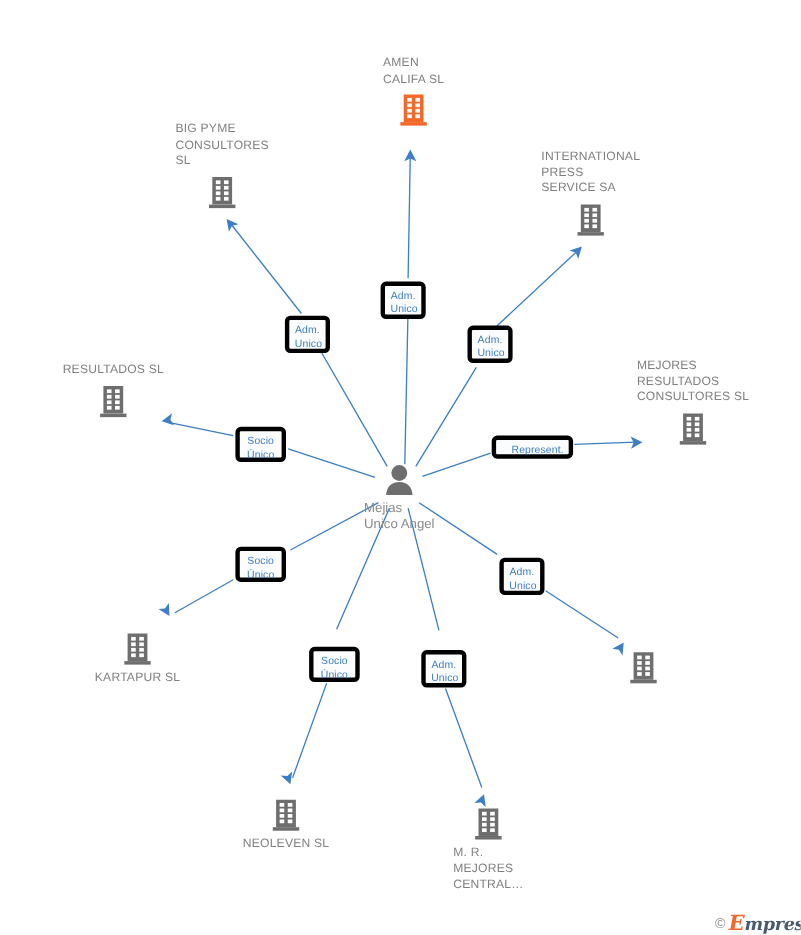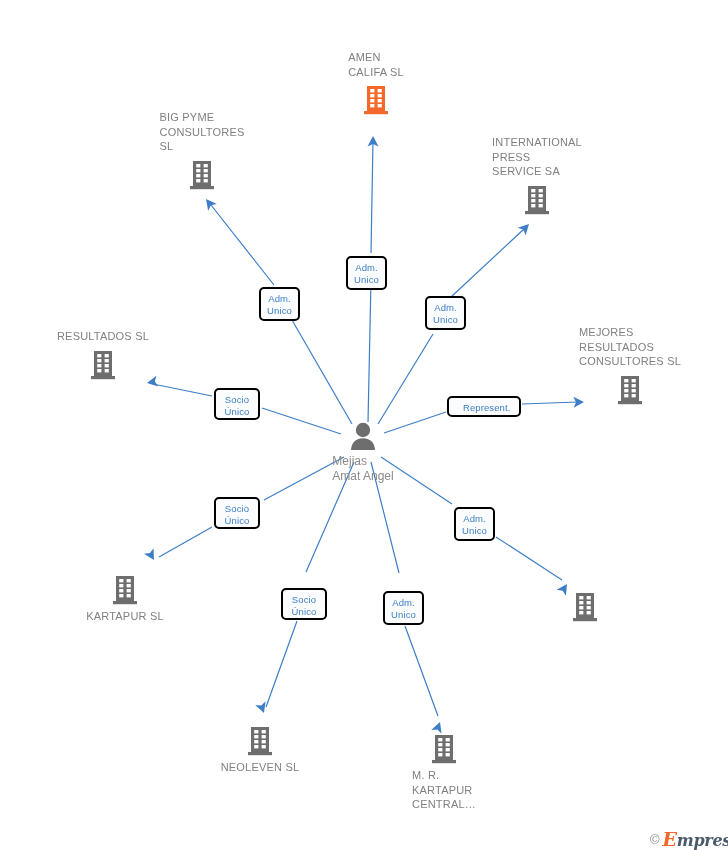--- a/index.html
+++ b/index.html
@@ -59,21 +59,21 @@
   }
   .node.label-below .glyph {
     order: 1;
   }
   .node.label-above .glyph {
     order: 1;
   }
   .edge-label {
     position: absolute;
     box-sizing: border-box;
-    border: 2px solid #000000;
+    border: 4px solid #000000;
     border-radius: 5px;
     background: #fafcfe;
     color: #3f7fc4;
     font-size: 9.5px;
     line-height: 12px;
     text-align: center;
     padding: 4px 5px 4px 5px;
     white-space: pre-line;
     letter-spacing: 0.1px;
   }
@@ -269,38 +269,38 @@
             <rect x="7.2" y="10" width="4.2" height="3.4" fill="#ffffff"></rect>
             <rect x="14.6" y="10" width="4.2" height="3.4" fill="#ffffff"></rect>
             <rect x="7.2" y="15" width="4.2" height="3.4" fill="#ffffff"></rect>
             <rect x="14.6" y="15" width="4.2" height="3.4" fill="#ffffff"></rect>
             <rect x="7.2" y="20" width="4.2" height="3.4" fill="#ffffff"></rect>
             <rect x="14.6" y="20" width="4.2" height="3.4" fill="#ffffff"></rect>
           </svg></div>
       </div>
       <div class="node label-below" style="left: 444px; top: 733px;">
         <div class="label">M. R.
-KARTAPUR
+MEJORES
 CENTRAL…</div>
         <div class="glyph"><svg width="26" height="31" viewBox="0 0 26 31">
             <path d="M4 2 H22 V27 H4 Z" fill="#6E6E6E"></path>
             <rect x="1" y="27" width="24" height="3.2" fill="#6E6E6E"></rect>
             <rect x="7.2" y="5" width="4.2" height="3.4" fill="#ffffff"></rect>
             <rect x="14.6" y="5" width="4.2" height="3.4" fill="#ffffff"></rect>
             <rect x="7.2" y="10" width="4.2" height="3.4" fill="#ffffff"></rect>
             <rect x="14.6" y="10" width="4.2" height="3.4" fill="#ffffff"></rect>
             <rect x="7.2" y="15" width="4.2" height="3.4" fill="#ffffff"></rect>
             <rect x="14.6" y="15" width="4.2" height="3.4" fill="#ffffff"></rect>
             <rect x="7.2" y="20" width="4.2" height="3.4" fill="#ffffff"></rect>
             <rect x="14.6" y="20" width="4.2" height="3.4" fill="#ffffff"></rect>
           </svg></div>
       </div>
       <div class="node person label-below" style="left: 363px; top: 422px;">
         <div class="label">Mejias
-Amat Angel</div>
+Unico Angel</div>
         <div class="glyph"><svg width="30" height="28" viewBox="0 0 30 28">
             <circle cx="15" cy="8" r="7.2" fill="#6E6E6E"></circle>
             <path d="M15 16.2 C 7.2 16.2 3.4 21.2 3.0 28 L 27 28 C 26.6 21.2 22.8 16.2 15 16.2 Z" fill="#6E6E6E"></path>
           </svg></div>
       </div>
     </div>
 
   <div id="edge-label-layer">
       <div class="edge-label" style="left: 346px; top: 256px; width: 41px; height: 34px;">Adm.
 Unico</div>

